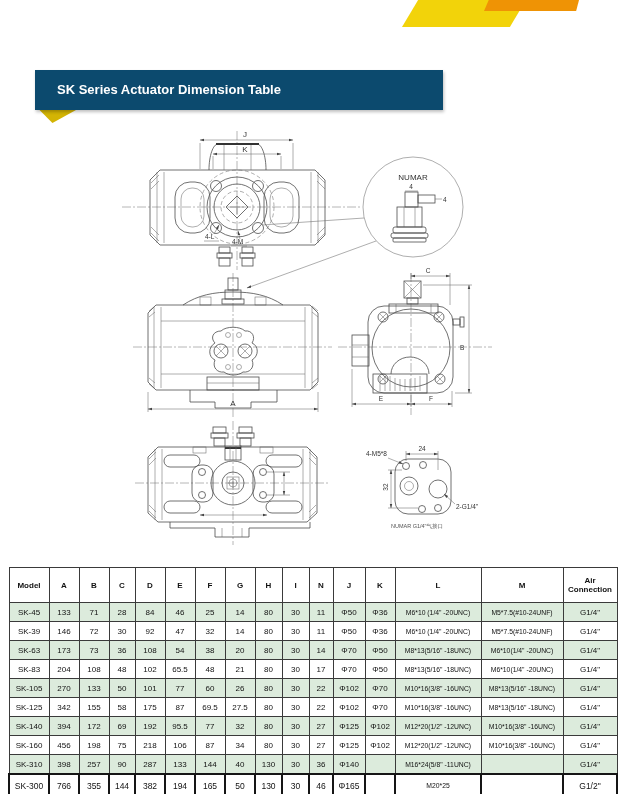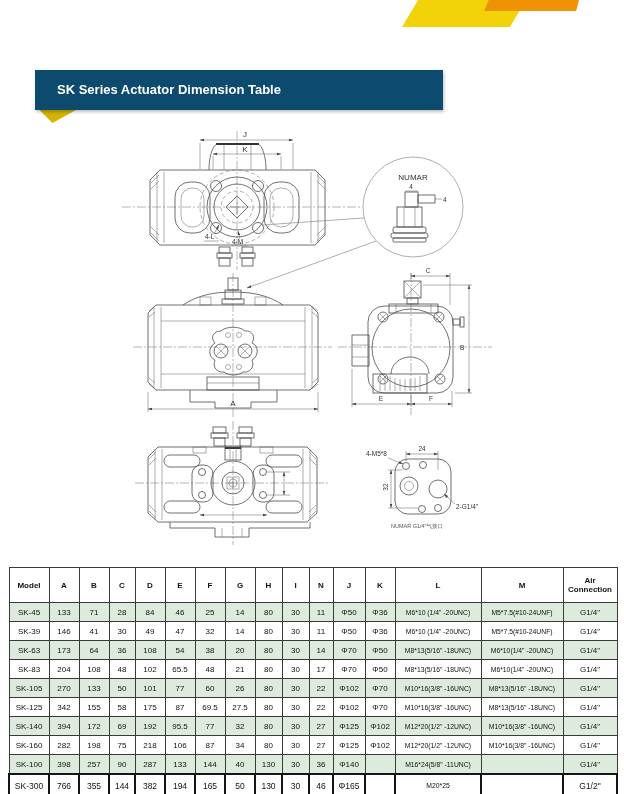--- a/index.html
+++ b/index.html
@@ -294,39 +294,39 @@
           <td>11</td>
           <td>Φ50</td>
           <td>Φ36</td>
           <td>M6*10 (1/4" -20UNC)</td>
           <td>M5*7.5(#10-24UNF)</td>
           <td>G1/4"</td>
         </tr>
         <tr class="">
           <td>SK-39</td>
           <td>146</td>
-          <td>41</td>
-          <td>30</td>
-          <td>49</td>
+          <td>72</td>
+          <td>30</td>
+          <td>92</td>
           <td>47</td>
           <td>32</td>
           <td>14</td>
           <td>80</td>
           <td>30</td>
           <td>11</td>
           <td>Φ50</td>
           <td>Φ36</td>
           <td>M6*10 (1/4" -20UNC)</td>
           <td>M5*7.5(#10-24UNF)</td>
           <td>G1/4"</td>
         </tr>
         <tr class="green">
           <td>SK-63</td>
           <td>173</td>
-          <td>64</td>
+          <td>73</td>
           <td>36</td>
           <td>108</td>
           <td>54</td>
           <td>38</td>
           <td>20</td>
           <td>80</td>
           <td>30</td>
           <td>14</td>
           <td>Φ70</td>
           <td>Φ50</td>
@@ -401,38 +401,38 @@
           <td>30</td>
           <td>27</td>
           <td>Φ125</td>
           <td>Φ102</td>
           <td>M12*20(1/2" -12UNC)</td>
           <td>M10*16(3/8" -16UNC)</td>
           <td>G1/4"</td>
         </tr>
         <tr class="">
           <td>SK-160</td>
-          <td>282</td>
+          <td>456</td>
           <td>198</td>
           <td>75</td>
           <td>218</td>
           <td>106</td>
           <td>87</td>
           <td>34</td>
           <td>80</td>
           <td>30</td>
           <td>27</td>
           <td>Φ125</td>
           <td>Φ102</td>
           <td>M12*20(1/2" -12UNC)</td>
           <td>M10*16(3/8" -16UNC)</td>
           <td>G1/4"</td>
         </tr>
         <tr class="green">
-          <td>SK-100</td>
+          <td>SK-310</td>
           <td>398</td>
           <td>257</td>
           <td>90</td>
           <td>287</td>
           <td>133</td>
           <td>144</td>
           <td>40</td>
           <td>130</td>
           <td>30</td>
           <td>36</td>

